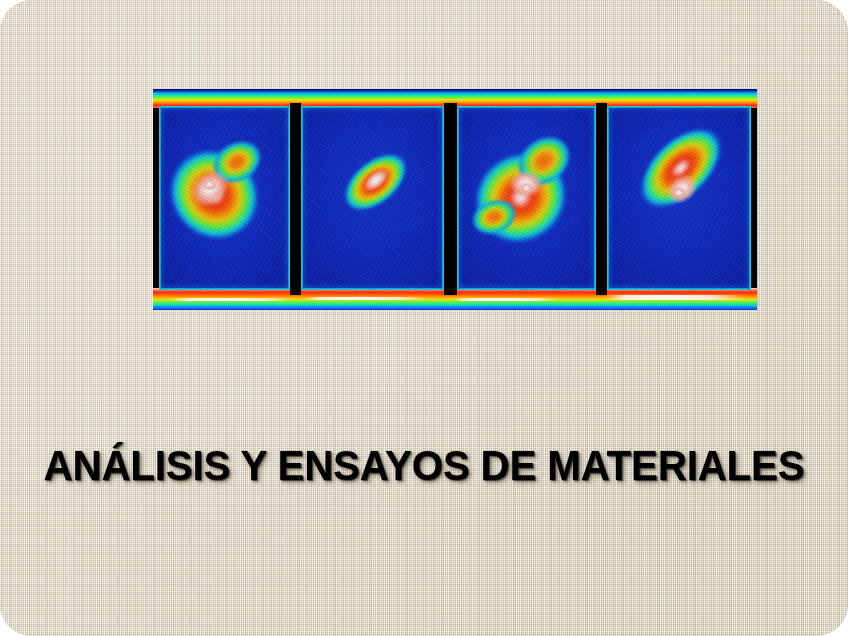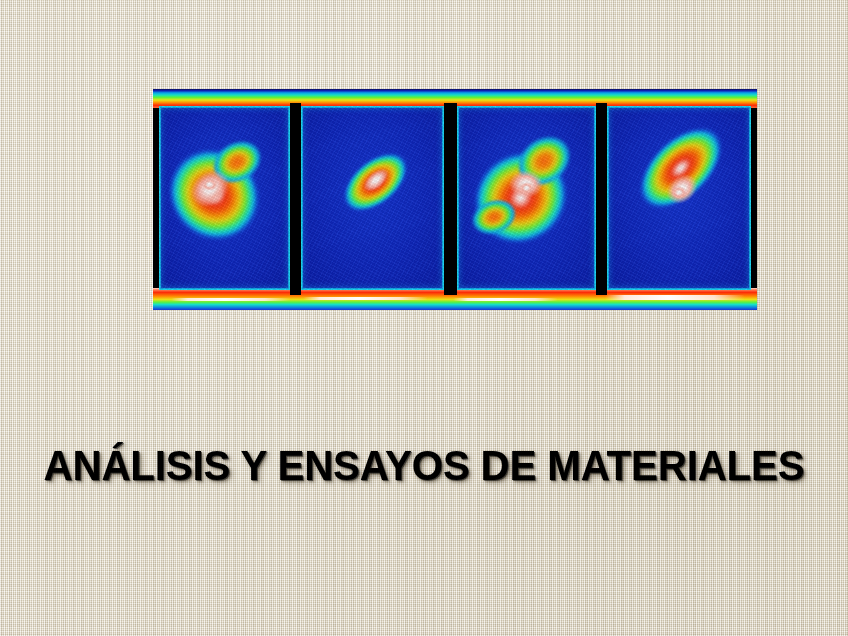--- a/index.html
+++ b/index.html
@@ -13,20 +13,21 @@
     font-family: "Liberation Sans", sans-serif;
   }
 
   
   #slide {
     position: relative;
     width: 848px;
     height: 636px;
     background-color: #e3dac4;
     overflow: hidden;
+    border-radius: 32px;
   }
 
   
   #linen-texture {
     position: absolute;
     inset: 0;
     background-color: #e4dbc6;
     background-image:
       repeating-linear-gradient(90deg,
         rgba(255,255,255,0.55) 0px, rgba(255,255,255,0.55) 1px,

